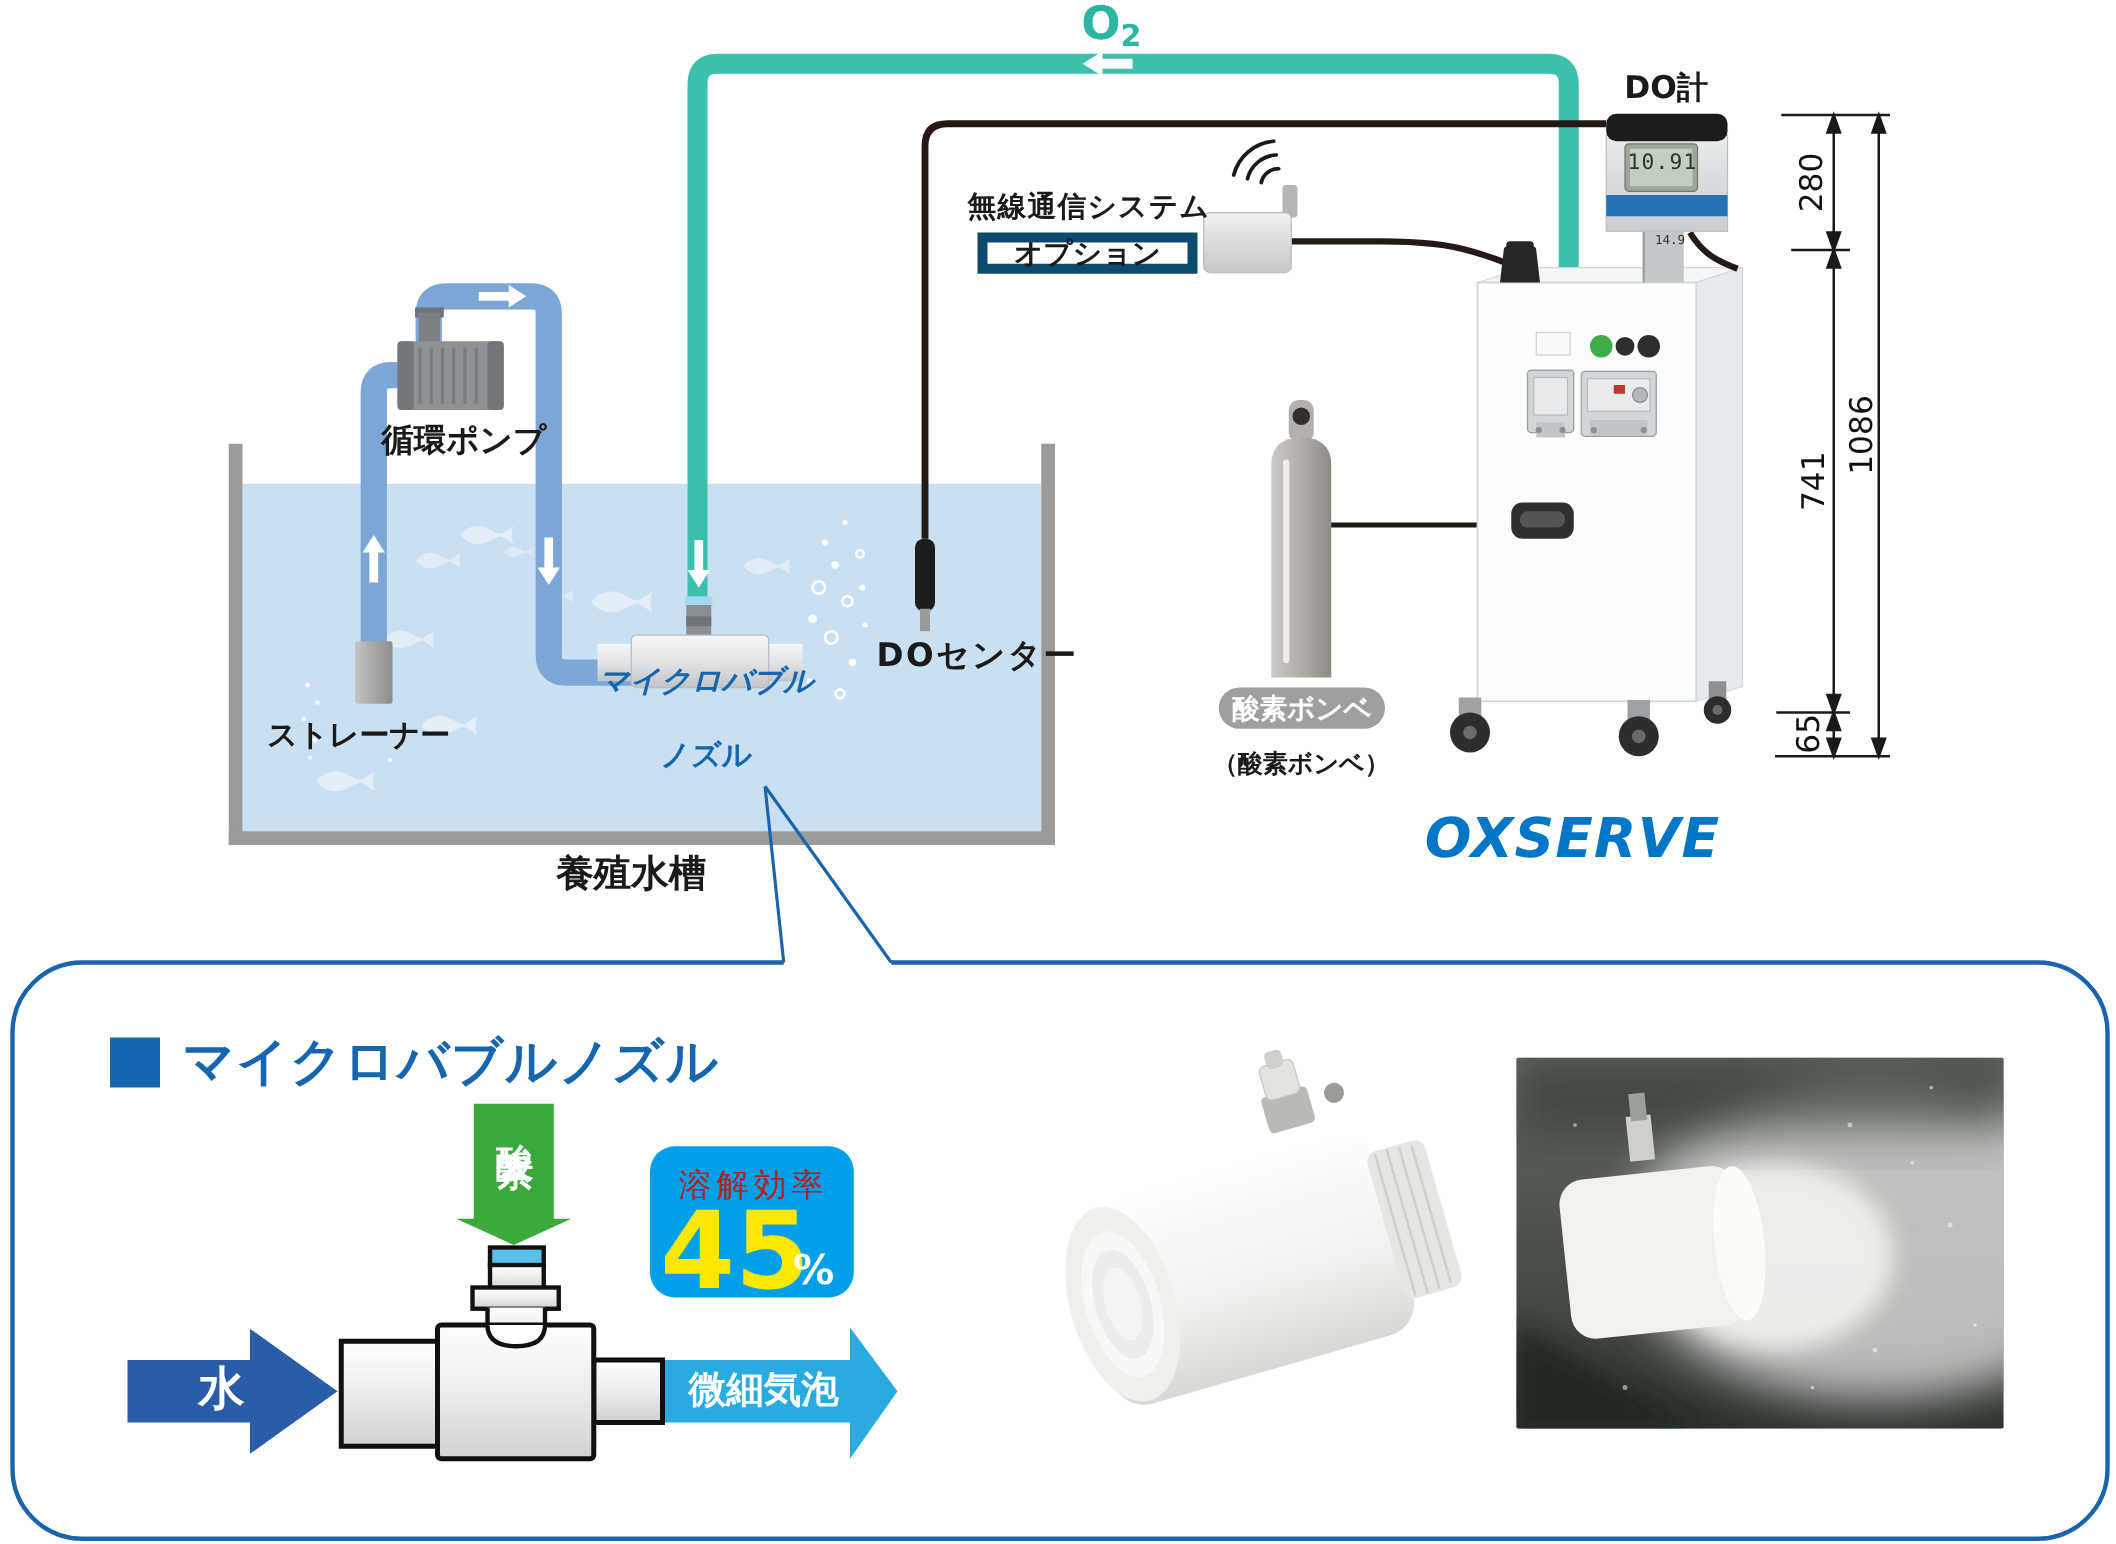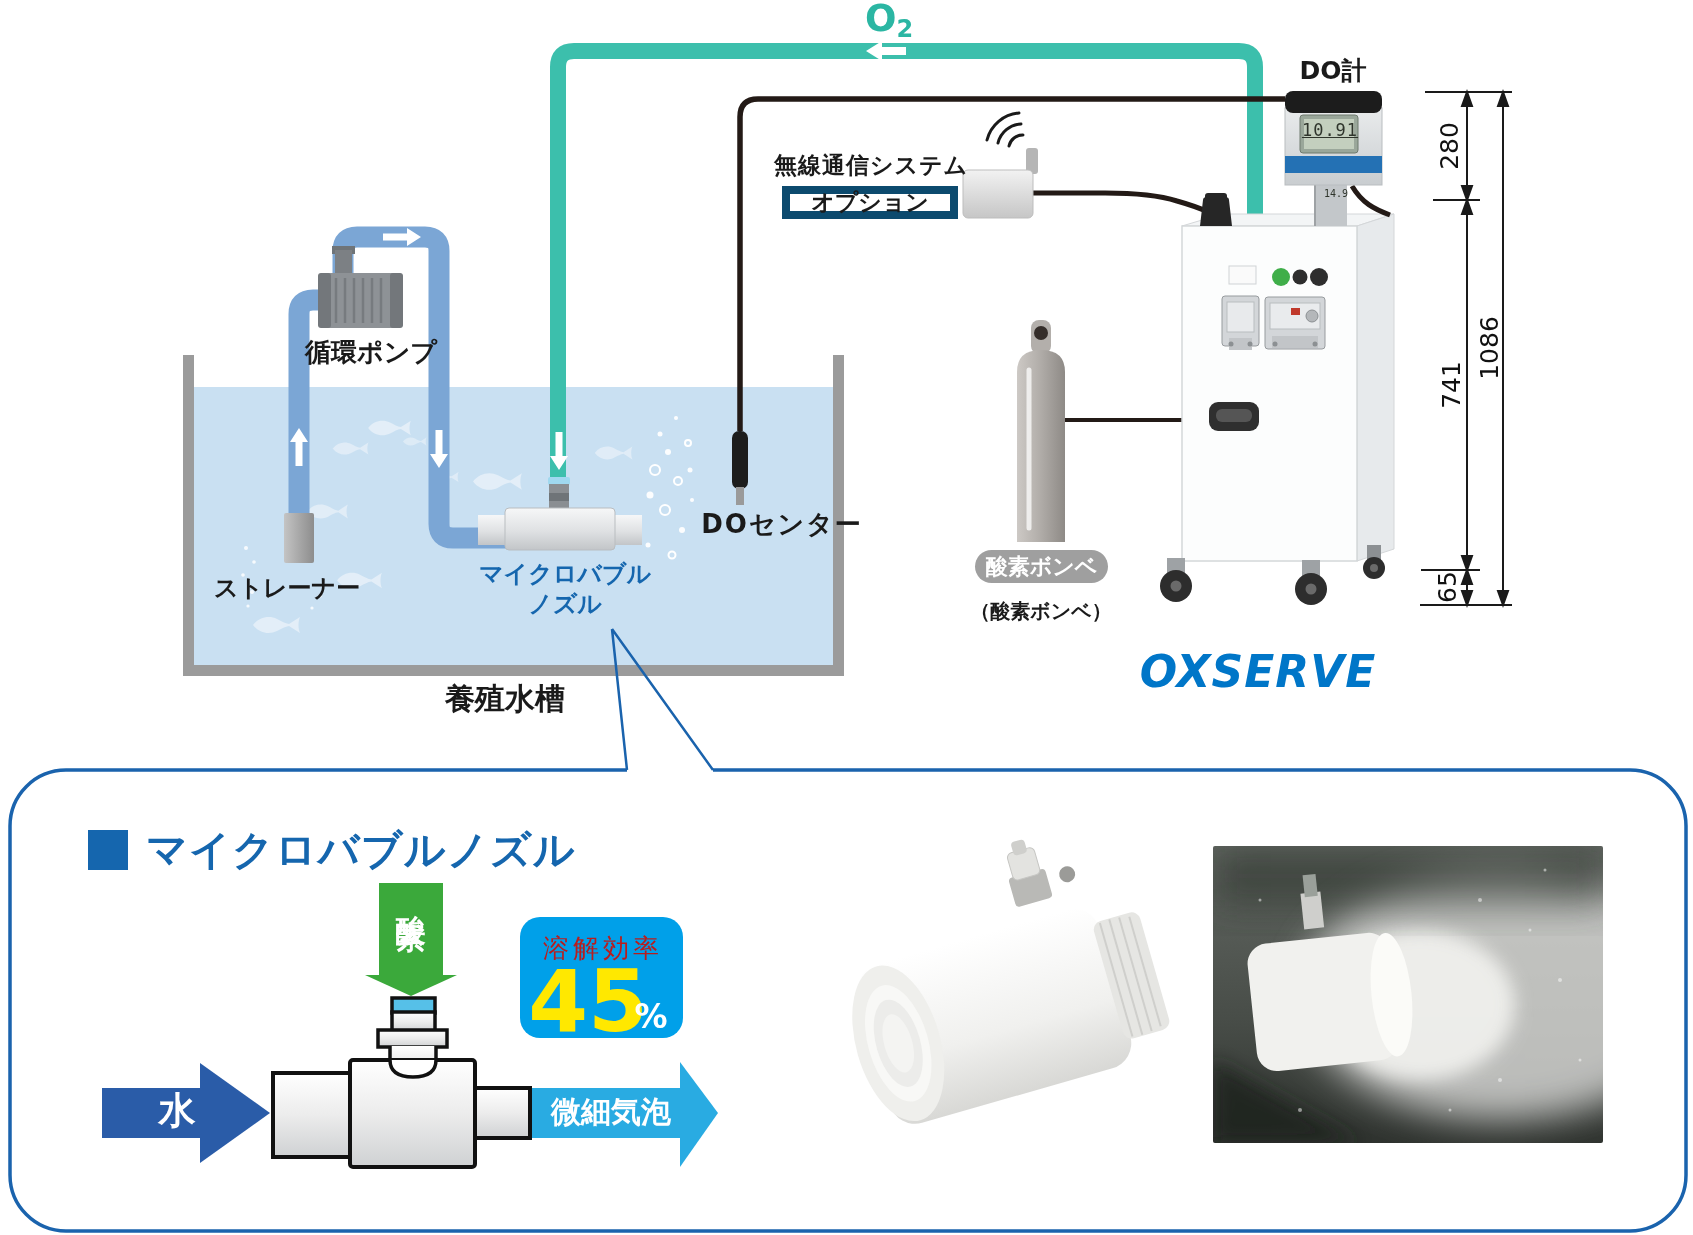--- a/index.html
+++ b/index.html
@@ -26,21 +26,21 @@
   .do-sensor-label{font-size:26px;letter-spacing:2px;}
   .tank-label{font-size:30px;}
   .cyl-badge{
     position:absolute;left:975px;top:550px;width:133px;height:33px;border-radius:17px;
     background:#9F9F9F;display:flex;align-items:center;justify-content:center;
     color:#fff;font-size:22px;font-weight:700;
   }
   .cyl-sub{font-size:20px;}
   .brand{font-size:44px;font-weight:800;font-style:italic;color:#0076C8;letter-spacing:1px;}
   .dim-label{font-size:25px;color:#111;transform:translate(-50%,-50%) rotate(-90deg);}
-  .lcd1{font-family:"DejaVu Sans Mono","Liberation Mono",monospace;font-size:17px;color:#2f352c;letter-spacing:1px;text-decoration:underline;}
+  .lcd1{font-family:"DejaVu Sans Mono","Liberation Mono",monospace;font-size:17px;color:#2f352c;letter-spacing:1px;}
   .lcd2{font-family:"DejaVu Sans Mono","Liberation Mono",monospace;font-size:10px;color:#2f352c;}
   .panel-bullet{position:absolute;left:88px;top:830px;width:40px;height:40px;background:#1566AE;}
   .panel-title{position:absolute;left:146px;top:850px;transform:translateY(-50%);
     font-size:41px;font-weight:800;color:#1566AE;letter-spacing:1px;}
   .oxygen-v{
     writing-mode:vertical-rl;text-orientation:upright;letter-spacing:7px;
     color:#fff;font-weight:700;font-size:30px;transform:translateX(-50%);
   }
   .water-label{font-size:37px;font-weight:700;color:#fff;}
   .eff-label{font-size:26px;font-weight:400;color:#b91c1c;letter-spacing:4px;}
@@ -386,21 +386,21 @@
 <div class="t lcd2" style="left:1336px;top:145px;margin-top:48px;">14.9</div>
 
 <div class="t black-label wireless-title" style="left:871px;top:165px;">無線通信システム</div>
 <div class="option-box">
       <span>オプション</span>
     </div>
 
 <div class="t black-label pump-label" style="left:371px;top:352px;">循環ポンプ</div>
 <div class="t black-label strainer-label" style="left:287px;top:588px;">ストレーナー</div>
 
-<div class="t blue-label nozzle-l1" style="left:565px;top:574px;">マイクロバブル</div>
+<div class="t blue-label nozzle-l1" style="left:565px;top:545px;font-style:italic;">マイクロバブル</div>
 <div class="t blue-label nozzle-l2" style="left:565px;top:604px;">ノズル</div>
 
 <div class="t black-label do-sensor-label" style="left:782px;top:524px;">DOセンター</div>
 <div class="t black-label tank-label" style="left:505px;top:699px;">養殖水槽</div>
 
 <div class="cyl-badge">
       <span>酸素ボンベ</span>
     </div>
 <div class="t black-label cyl-sub" style="left:1041px;top:611px;">（酸素ボンベ）</div>
 

